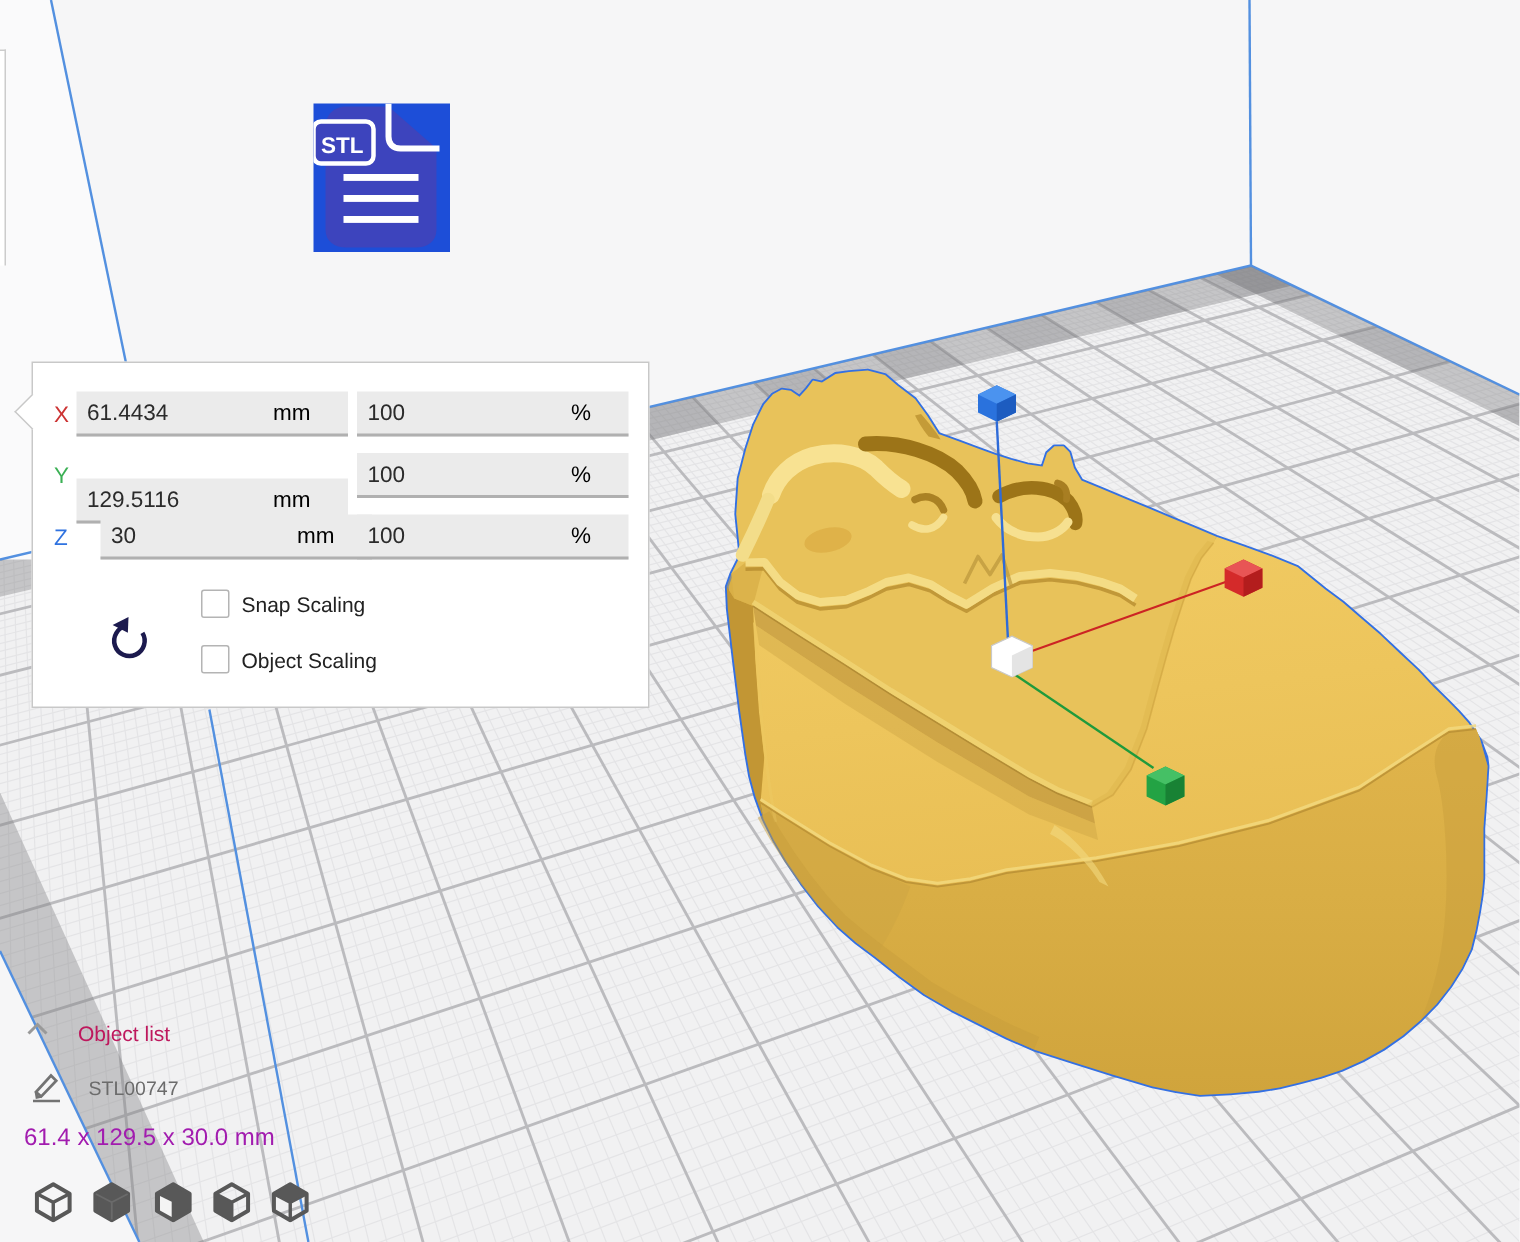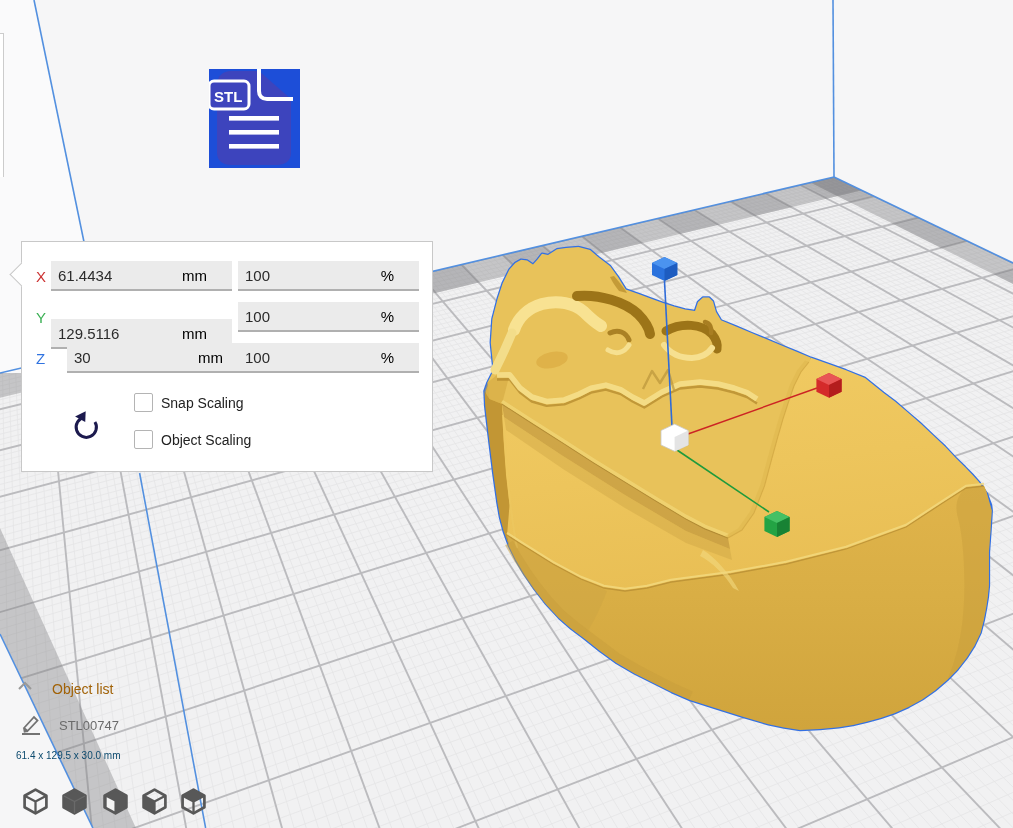--- a/index.html
+++ b/index.html
@@ -459,26 +459,26 @@
 </svg>
 <div style="position:absolute;left:112px;top:151px;width:17px;height:17px;border:1px solid #b4b4b4;background:#fff;border-radius:2px;"></div>
 <div style="position:absolute;left:139px;top:153px;color:#222;font-size:14px;text-align:center;">Snap Scaling</div>
 <div style="position:absolute;left:112px;top:188px;width:17px;height:17px;border:1px solid #b4b4b4;background:#fff;border-radius:2px;"></div>
 <div style="position:absolute;left:139px;top:190px;color:#222;font-size:14px;">Object Scaling</div>
 </div>
 
 <svg style="position:absolute;left:17px;top:680px;" width="18" height="12" viewBox="0 0 18 12">
  <path d="M2,9 L8,3 L14,9" fill="none" stroke="#999999" stroke-width="2"></path>
 </svg>
-<div style="position:absolute;left:52px;top:681px;color:#a16207;font-size:14px;">Object list</div>
+<div style="position:absolute;left:52px;top:681px;color:#be185d;font-size:14px;">Object list</div>
 <svg style="position:absolute;left:20px;top:714px;" width="22" height="22" viewBox="0 0 22 22">
  <path d="M4,14 L14,3 L17.5,6.5 L7.5,17 Z M4,14 L4.6,17.6 L7.5,17 M2,20 L20,20" fill="none" stroke="#737373" stroke-width="1.8"></path>
 </svg>
 <div style="position:absolute;left:59px;top:718px;color:#6b6b6b;font-size:13px;text-align:right;">STL00747</div>
-<div style="position:absolute;left:16px;top:750px;color:#0c4a6e;font-size:10px;">61.4 x 129.5 x 30.0 mm</div>
+<div style="position:absolute;left:16px;top:750px;color:#a21caf;font-size:16px;">61.4 x 129.5 x 30.0 mm</div>
 
 <svg style="position:absolute;left:23px;top:788px;" width="25" height="27" viewBox="0 0 24 26">
     <polygon points="12,1.5 22.5,7.5 22.5,18.5 12,24.5 1.5,18.5 1.5,7.5" fill="none" stroke="#585858" stroke-width="2.6" stroke-linejoin="round"></polygon>
     <path d="M1.5,7.5 L12,13 L22.5,7.5 M12,13 L12,24.5" fill="none" stroke="#585858" stroke-width="2.2"></path>
   </svg>
 <svg style="position:absolute;left:62px;top:788px;" width="25" height="27" viewBox="0 0 24 26">
     <polygon points="12,1.5 22.5,7.5 22.5,18.5 12,24.5 1.5,18.5 1.5,7.5" fill="#585858" stroke="#585858" stroke-width="2.6" stroke-linejoin="round"></polygon>
     <path d="M1.8,7.7 L12,13 L22.2,7.7 M12,13 L12,24" fill="none" stroke="#6a6a6a" stroke-width="1.2"></path>
   </svg>
 <svg style="position:absolute;left:103px;top:788px;" width="25" height="27" viewBox="0 0 24 26">

